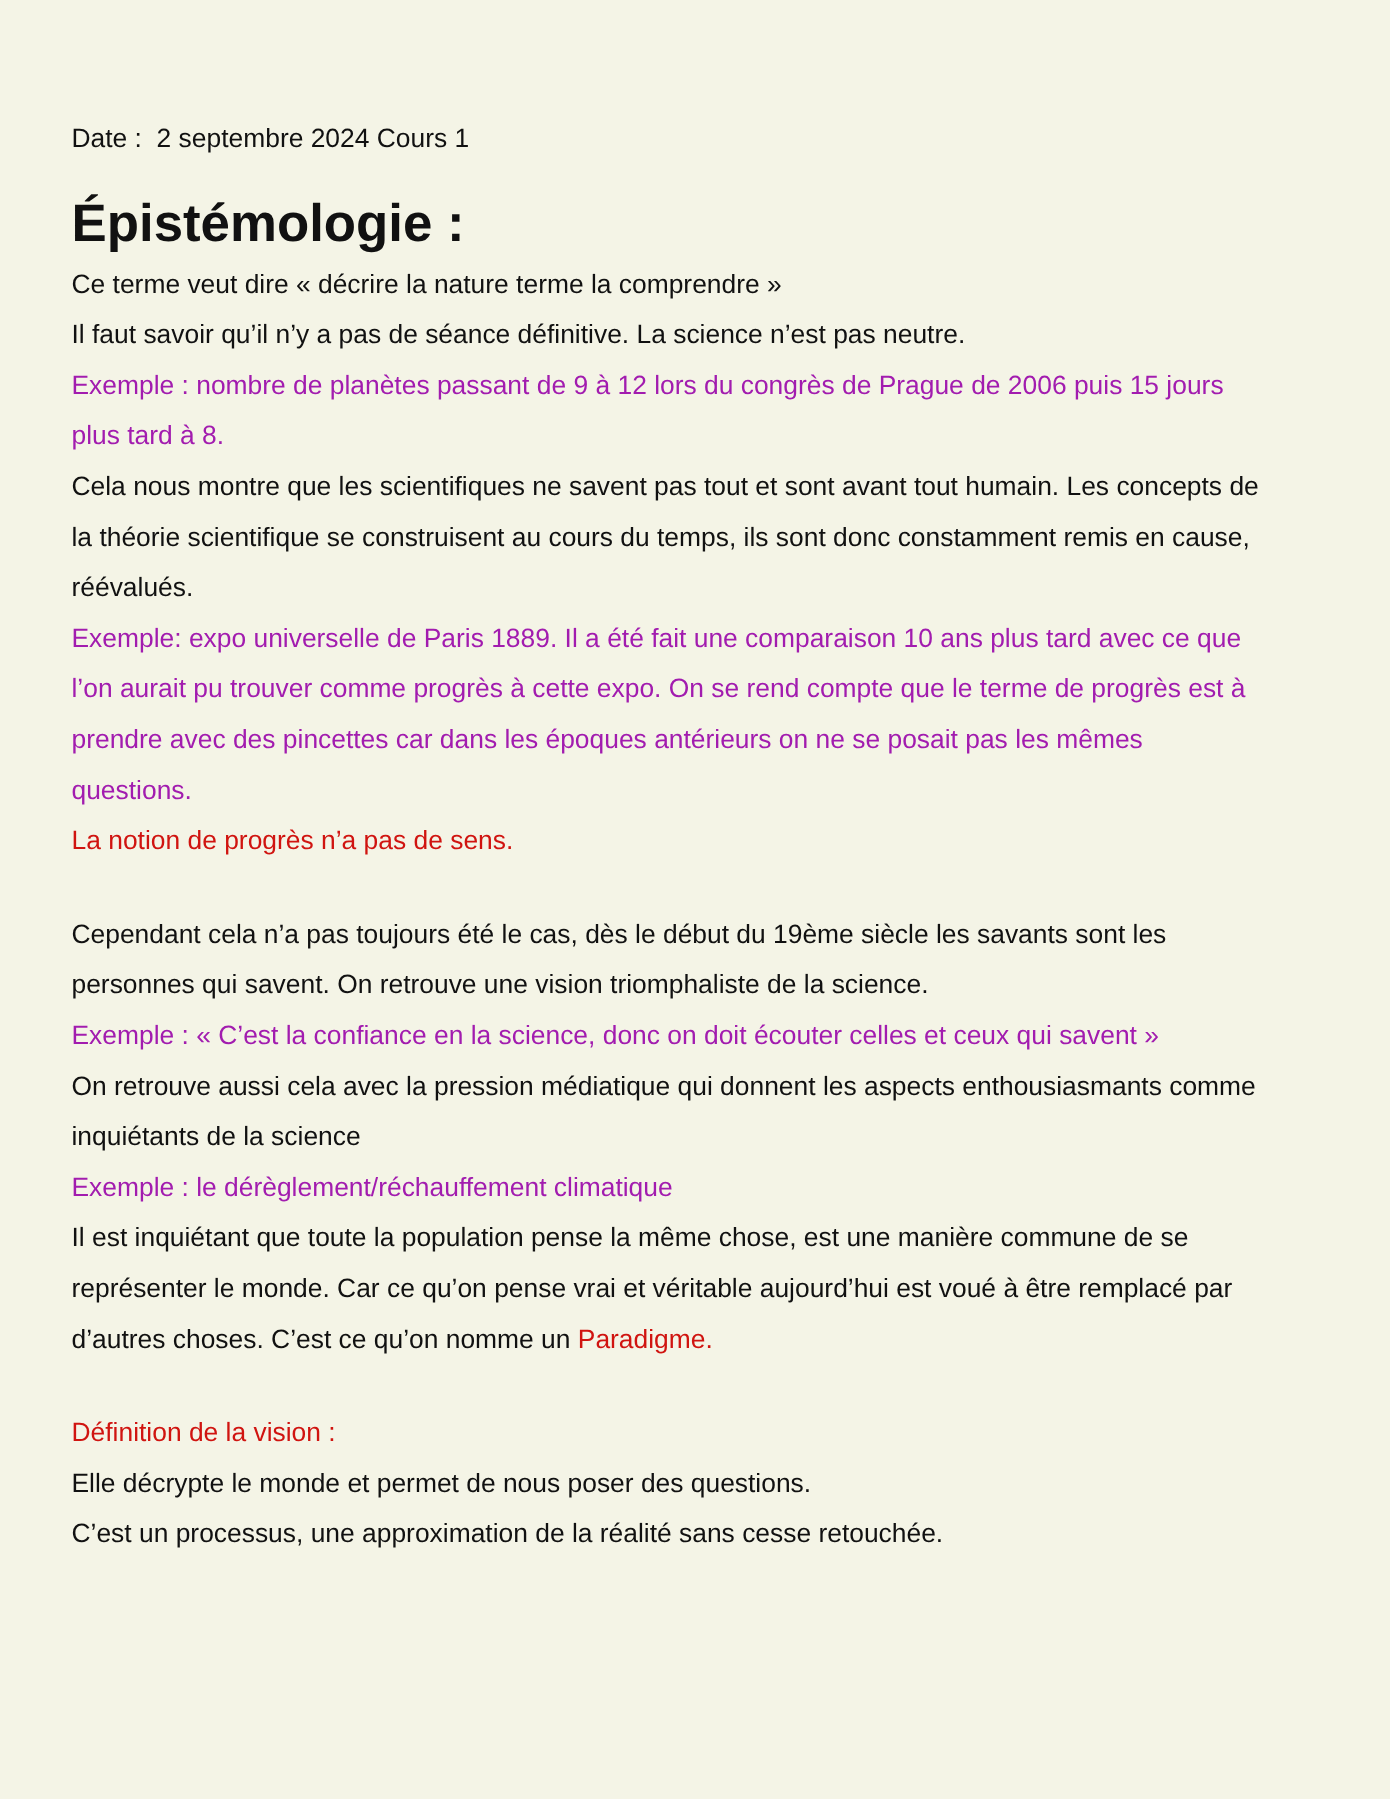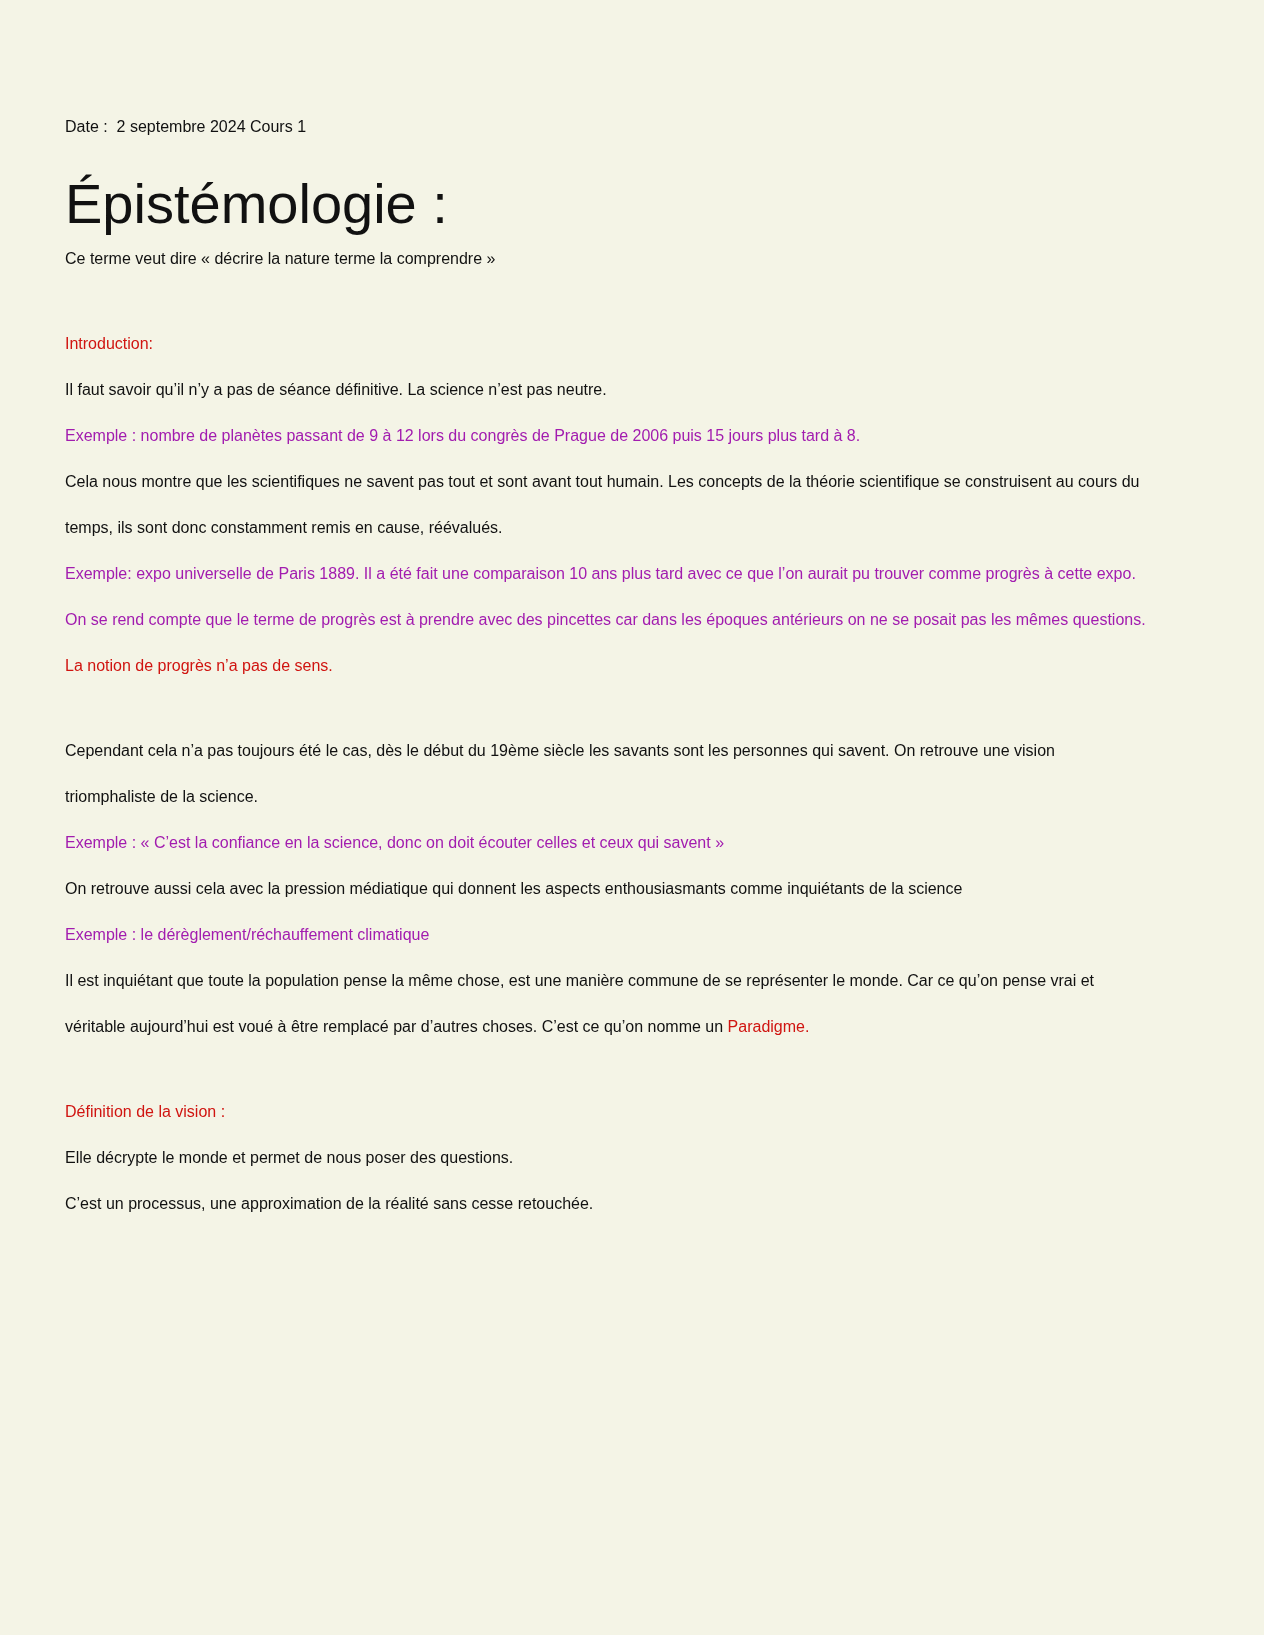--- a/index.html
+++ b/index.html
@@ -16,29 +16,29 @@
   }
   .page {
     box-sizing: border-box;
     padding: 104px 0 0 65px;
   }
   .text-col {
     width: 1085px;
   }
   p {
     margin: 0;
-    font-size: 16px;
+    font-size: 24px;
     line-height: 46px;
     white-space: pre-wrap;
   }
   .doc-title {
     margin: 26px 0 4px 0;
-    font-size: 56px;
+    font-size: 48px;
     line-height: 56px;
-    font-weight: normal;
+    font-weight: bold;
     color: #111111;
   }
   .black { color: #111111; }
   .red   { color: #d01410; }
   .green { color: #a21caf; }
   .section-gap {
     margin-top: 39px;
   }
 </style>
 </head>
@@ -46,21 +46,20 @@
 
 <div class="page">
   <div class="text-col">
 
     <p class="black">Date :  2 septembre 2024 Cours 1</p>
 
     <h1 class="doc-title">Épistémologie :</h1>
 
     <p class="black">Ce terme veut dire « décrire la nature terme la comprendre »</p>
 
-    <p class="red section-gap">Introduction:</p>
 
     <p class="black">Il faut savoir qu’il n’y a pas de séance définitive. La science n’est pas neutre.</p>
 
     <p class="green">Exemple : nombre de planètes passant de 9 à 12 lors du congrès de Prague de 2006 puis 15 jours plus tard à 8.</p>
 
     <p class="black">Cela nous montre que les scientifiques ne savent pas tout et sont avant tout humain. Les concepts de la théorie scientifique se construisent au cours du temps, ils sont donc constamment remis en cause, réévalués.</p>
 
     <p class="green">Exemple: expo universelle de Paris 1889. Il a été fait une comparaison 10 ans plus tard avec ce que l’on aurait pu trouver comme progrès à cette expo. On se rend compte que le terme de progrès est à prendre avec des pincettes car dans les époques antérieurs on ne se posait pas les mêmes questions.</p>
 
     <p class="red">La notion de progrès n’a pas de sens.</p>

